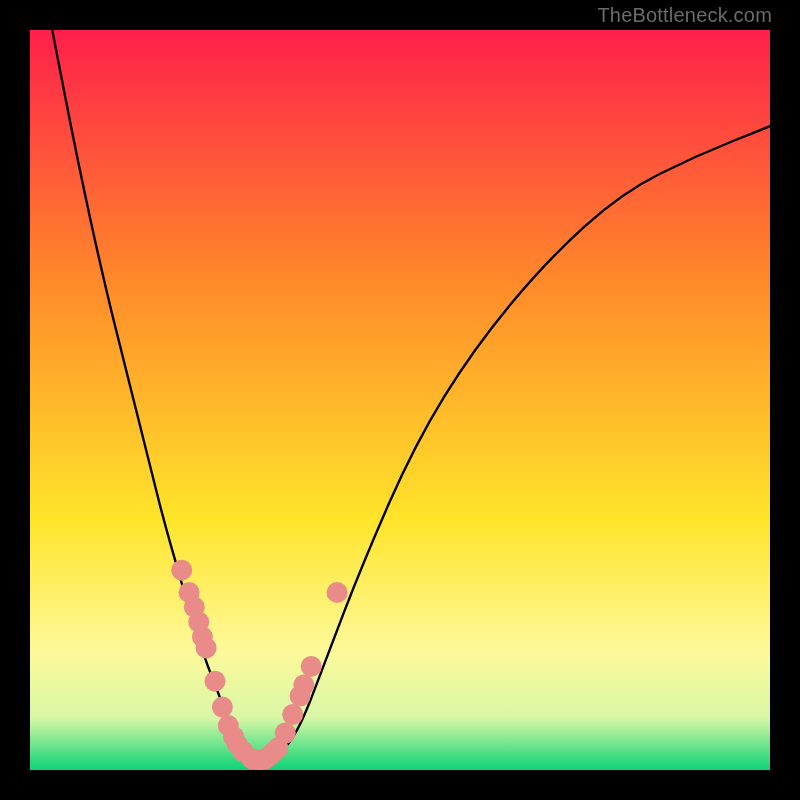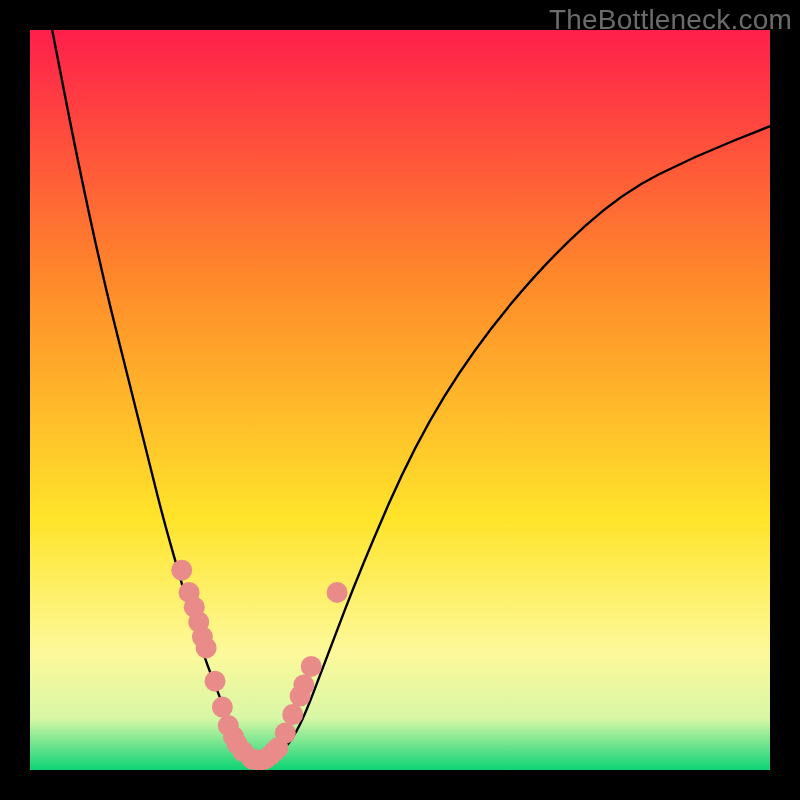--- a/index.html
+++ b/index.html
@@ -13,23 +13,23 @@
   .plot-area {
     position: absolute;
     left: 30px;
     top: 30px;
     width: 740px;
     height: 740px;
   }
   .watermark {
     position: absolute;
     top: 4px;
-    right: 8px;
+    right: 28px;
     font-family: Arial, Helvetica, sans-serif;
-    font-size: 28px;
+    font-size: 20px;
     color: #6b6b6b;
     letter-spacing: 0.2px;
   }
 </style>
 </head>
 <body>
 
 <div class="plot-area">
   <svg width="740" height="740" viewBox="0 0 740 740">
     <defs>

